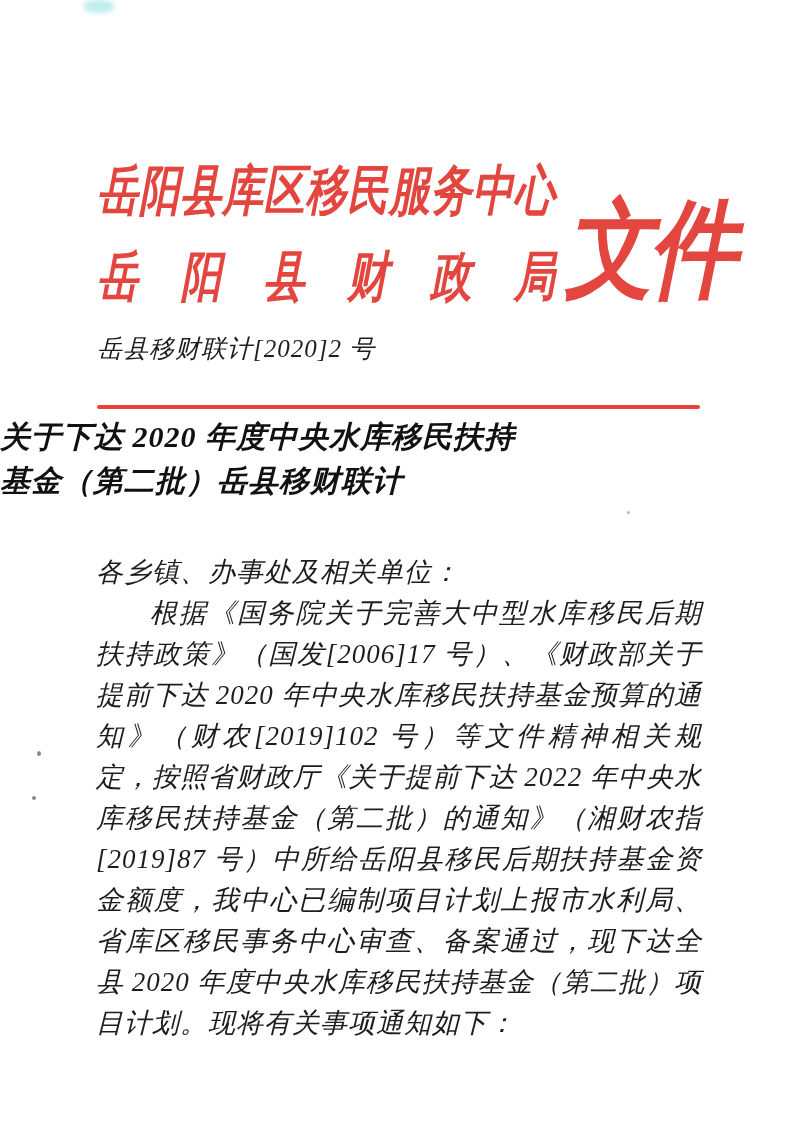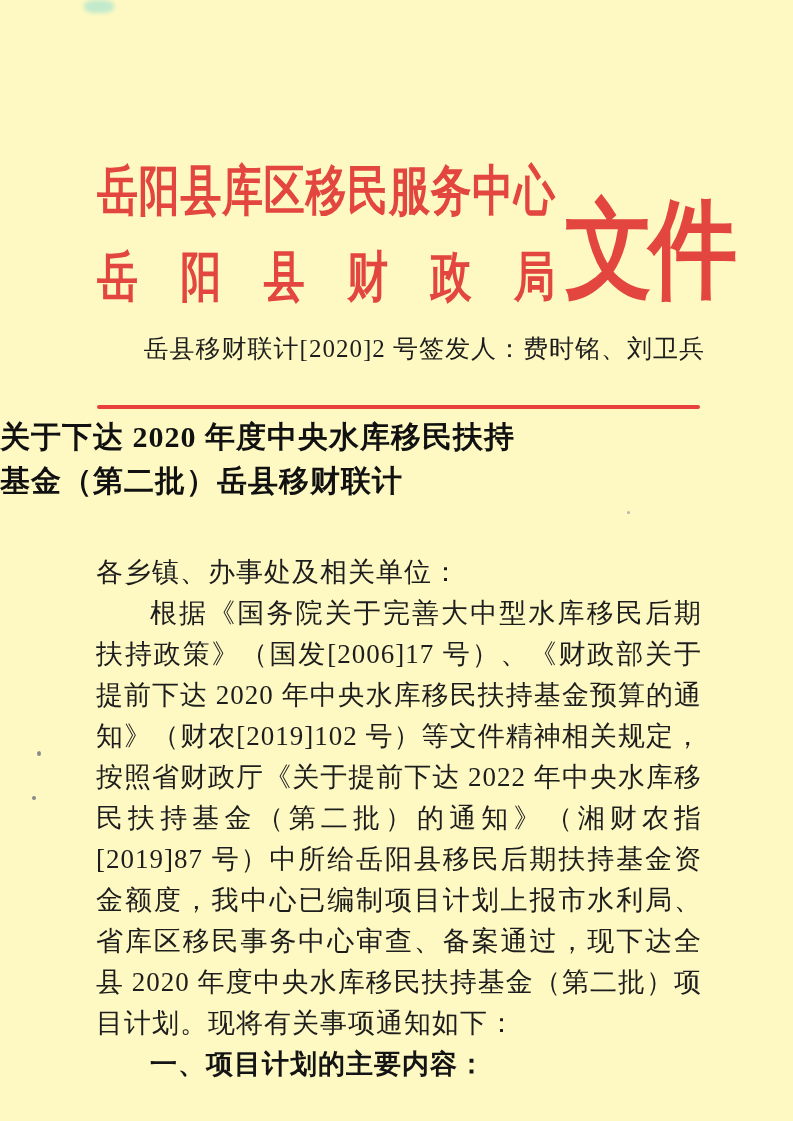--- a/index.html
+++ b/index.html
@@ -4,22 +4,23 @@
 <style>
   * { margin: 0; padding: 0; box-sizing: border-box; }
   html, body { background: #e9e9e9; }
   body { font-family: "Liberation Serif", serif; }
 
   .page {
     position: relative;
     width: 793px;
     height: 1121px;
     margin: 0 auto;
-    background: #fef9c3;
+    background: #ffffff;
     overflow: hidden;
+    font-style: italic;
   }
 
   
   .org-block {
     position: absolute;
     left: 97px;
     top: 148px;
     width: 458px;
   }
   .org-line {
@@ -51,21 +52,21 @@
     font-family: "Liberation Serif", serif;
   }
 
   
   .doc-meta {
     position: absolute;
     left: 97px;
     right: 88px;
     top: 332px;
     display: flex;
-    justify-content: flex-end;
+    justify-content: space-between;
     align-items: baseline;
     font-size: 25px;
     color: #1d1d1d;
     letter-spacing: 1px;
   }
 
   .red-rule {
     position: absolute;
     left: 97px;
     top: 405px;
@@ -135,29 +136,27 @@
   <div class="speck s3"></div>
 
   <div class="org-block">
     <div class="org-line">岳阳县库区移民服务中心</div>
     <div class="org-line">岳阳县财政局</div>
   </div>
   <div class="doc-word">文件</div>
 
   <div class="doc-meta">
     <span>岳县移财联计[2020]2 号</span>
-    <span>签发人：费时铭、刘卫兵</span>
   </div>
 
   <div class="red-rule"></div>
 
   <div class="title-block">
     <div>关于下达 2020 年度中央水库移民扶持</div>
     <div>基金（第二批）岳县移财联计</div>
   </div>
 
   <div class="body-block">
     <p>各乡镇、办事处及相关单位：</p>
     <p class="indent">根据《国务院关于完善大中型水库移民后期扶持政策》（国发[2006]17 号）、《财政部关于提前下达 2020 年中央水库移民扶持基金预算的通知》（财农[2019]102 号）等文件精神相关规定，按照省财政厅《关于提前下达 2022 年中央水库移民扶持基金（第二批）的通知》（湘财农指[2019]87 号）中所给岳阳县移民后期扶持基金资金额度，我中心已编制项目计划上报市水利局、省库区移民事务中心审查、备案通过，现下达全县 2020 年度中央水库移民扶持基金（第二批）项目计划。现将有关事项通知如下：</p>
-    <p class="section-heading">一、项目计划的主要内容：</p>
   </div>
 
 </div>
 
 </body></html>

